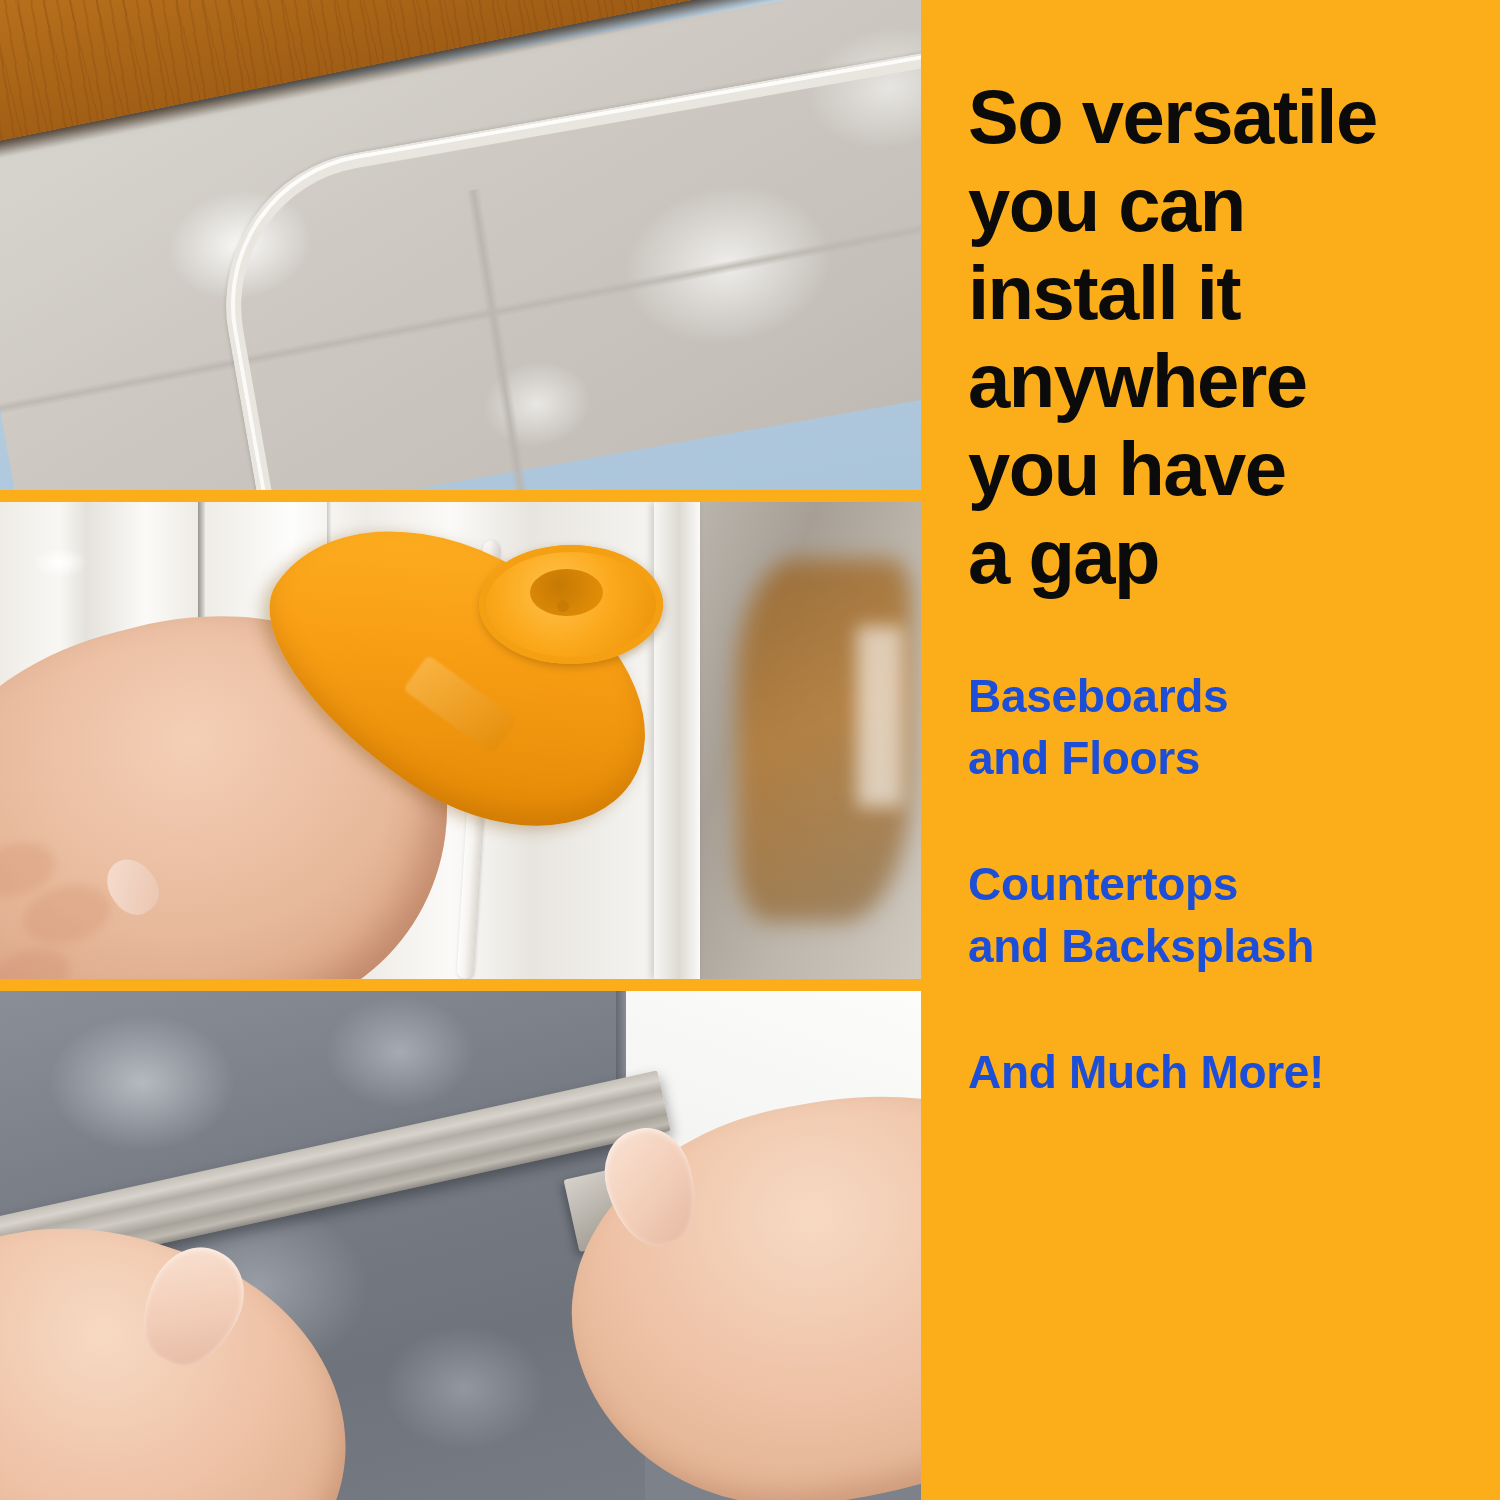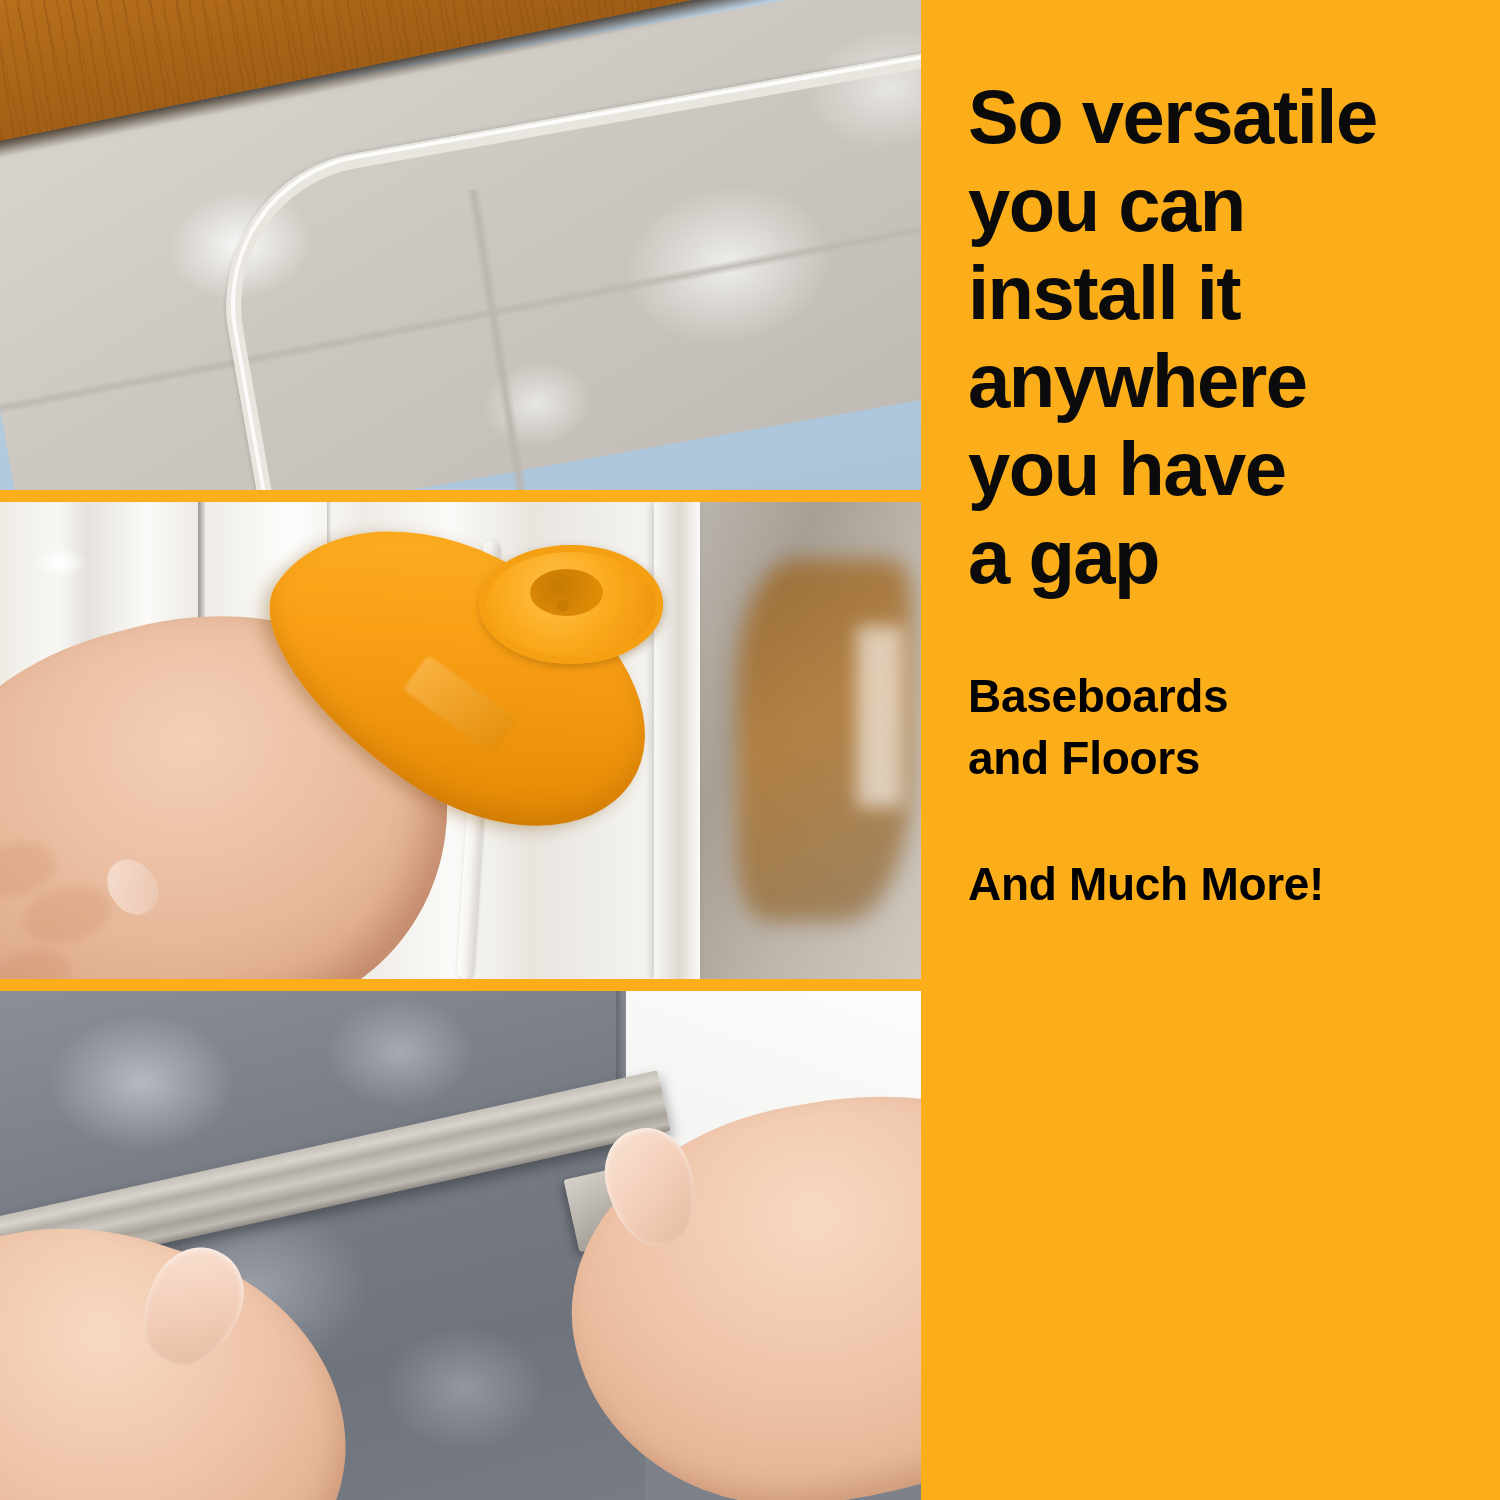--- a/index.html
+++ b/index.html
@@ -326,21 +326,21 @@
     white-space: pre-line;
   }
 
   .feature-list {
     position: absolute;
     left: 47px;
     top: 665px;
     width: 520px;
   }
   .feature-item {
-    color: #000000;
+    color: #1d4ed8;
     font-family: "Liberation Sans", sans-serif;
     font-weight: bold;
     font-size: 46px;
     line-height: 62px;
     letter-spacing: -0.3px;
     margin-bottom: 64px;
     white-space: pre-line;
   }
   .feature-item:last-child { margin-bottom: 0; }
 </style>
@@ -418,18 +418,20 @@
     <div class="headline">So versatile
 you can
 install it
 anywhere
 you have
 a gap</div>
 
     <div class="feature-list">
       <div class="feature-item">Baseboards
 and Floors</div>
+      <div class="feature-item">Countertops
+and Backsplash</div>
       <div class="feature-item">And Much More!</div>
     </div>
 
   </div>
 
 </div>
 
 </body></html>

